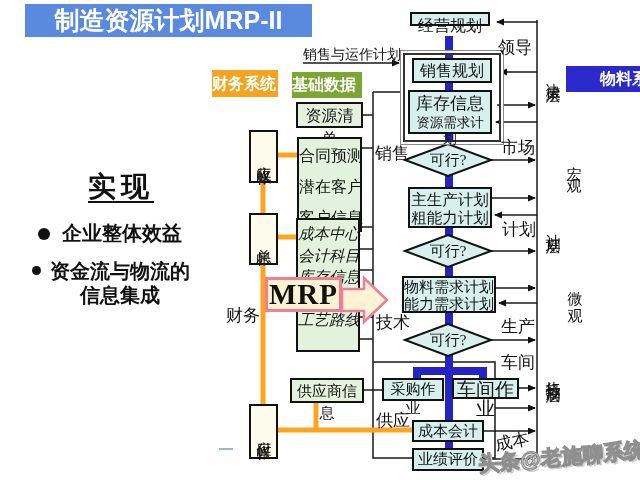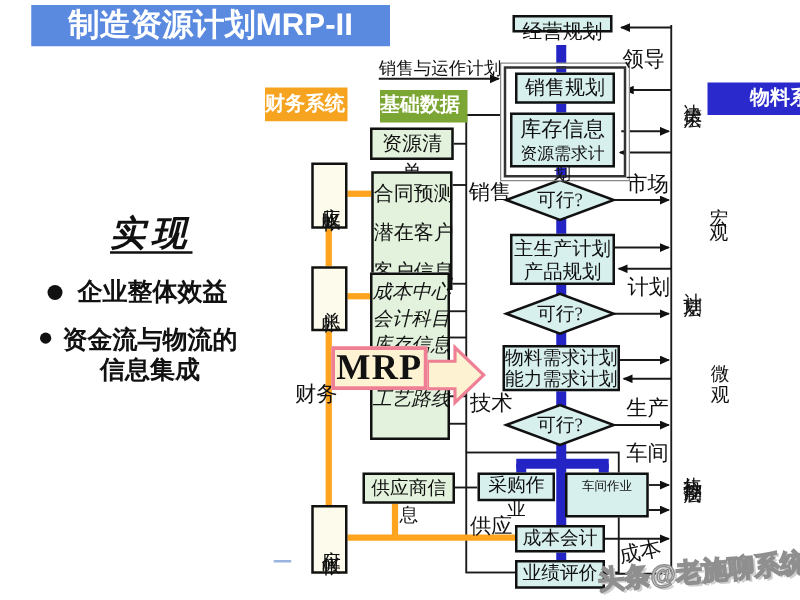--- a/index.html
+++ b/index.html
@@ -5,21 +5,21 @@
   html,body{margin:0;padding:0;background:#fff;}
   #page{position:relative;width:640px;height:480px;background:#ffffff;overflow:hidden;
         font-family:"Liberation Serif","DejaVu Serif",serif;color:#111;}
   .abs{position:absolute;}
   svg.layer{position:absolute;left:0;top:0;}
   
   .banner{background:#5a8ae0;color:#fff;font-family:"Liberation Sans","DejaVu Sans",sans-serif;
           font-weight:bold;font-size:25px;text-align:center;line-height:33px;}
   
   .heading{font-size:28px;font-weight:bold;letter-spacing:5px;text-decoration:underline;
-           text-underline-offset:5px;text-decoration-thickness:2px;font-style:italic;}
+           text-underline-offset:5px;text-decoration-thickness:2px;}
   .bullet-text{font-size:20px;font-weight:bold;white-space:nowrap;}
   .dot{width:12px;height:12px;border-radius:50%;background:#111;display:inline-block;}
   .dot-sm{width:9px;height:9px;border-radius:50%;background:#111;display:inline-block;}
   
   .tag{color:#fff;font-weight:bold;font-size:16px;text-align:left;white-space:nowrap;}
   .tag-orange{background:#f6a320;line-height:27px;}
   .tag-green{background:#7ca633;line-height:26px;}
   .tag-blue{background:#2929cc;line-height:26px;padding-left:34px;}
   
   .bx{border:2px solid #111;text-align:center;box-sizing:border-box;}
@@ -124,21 +124,21 @@
   <div class="abs banner" style="left:25px;top:4px;width:287px;height:33px;z-index:2">制造资源计划MRP-II</div>
 
   <div class="abs heading" style="left:88px;top:168px;z-index:2">实现</div>
   <span class="abs dot" style="left:38px;top:228px;z-index:2"></span>
   <div class="abs bullet-text" style="left:62px;top:220px;z-index:2">企业整体效益</div>
   <span class="abs dot-sm" style="left:32px;top:266px;z-index:2"></span>
   <div class="abs bullet-text" style="left:50px;top:258px;z-index:2">资金流与物流的</div>
   <div class="abs bullet-text" style="left:80px;top:282px;z-index:2">信息集成</div>
 
   <div class="abs tag tag-orange" style="left:212px;top:70px;width:66px;height:27px;z-index:2">财务系统</div>
-  <div class="abs tag tag-green" style="left:304px;top:72px;width:70px;height:26px;z-index:2">基础数据</div>
+  <div class="abs tag tag-green" style="left:292px;top:72px;width:70px;height:26px;z-index:2">基础数据</div>
   <div class="abs tag tag-blue" style="left:566px;top:66px;width:72px;height:26px;z-index:2">物料系统</div>
 
   <div class="abs bx cream vbox" style="left:249px;top:130px;width:29px;height:53px;z-index:2">应收帐</div>
   <div class="abs bx cream vbox" style="left:249px;top:213px;width:29px;height:52px;z-index:2">总帐</div>
   <div class="abs bx cream vbox" style="left:249px;top:404px;width:29px;height:55px;z-index:2">应付帐</div>
 
   <div class="abs bx green" style="left:296px;top:102px;width:67px;height:26px;font-size:16px;line-height:23px;z-index:2">资源清单</div>
   <div class="abs bx green rows" style="left:297px;top:137px;width:65px;height:95px;padding-top:1px;z-index:2">
     <div class="row-wide">合同预测</div>
     <div class="row-wide">潜在客户</div>
@@ -157,43 +157,43 @@
   <div class="abs bx cyan" style="left:410px;top:12px;width:80px;height:14px;font-size:16px;line-height:23px;z-index:2">经营规划</div>
   <div class="abs container2" style="left:403px;top:53px;width:94px;height:85px;z-index:2"></div>
   <div class="abs bx cyan" style="left:412px;top:58px;width:80px;height:25px;font-size:16px;line-height:22px;z-index:3">销售规划</div>
   <div class="abs bx cyan" style="left:408px;top:90px;width:84px;height:44px;z-index:3">
     <div style="font-size:17px;line-height:23px;">库存信息</div>
     <div style="font-size:13.5px;line-height:16px;">资源需求计划</div>
   </div>
   <div class="abs dtext" style="left:418px;top:151px;z-index:2">可行?</div>
   <div class="abs bx cyan" style="left:408px;top:187px;width:84px;height:41px;z-index:2">
     <div style="font-size:15.5px;line-height:19px;padding-top:1px;font-family:Liberation Serif, serif;">主生产计划</div>
-    <div style="font-size:15.5px;line-height:18px;">产品规划</div>
+    <div style="font-size:15.5px;line-height:18px;">粗能力计划</div>
   </div>
   <div class="abs dtext" style="left:418px;top:242px;z-index:2">可行?</div>
   <div class="abs bx cyan" style="left:402px;top:276px;width:94px;height:37px;z-index:2">
     <div style="font-size:15px;line-height:17px;padding-top:1px;">物料需求计划</div>
     <div style="font-size:15px;line-height:16px;">能力需求计划</div>
   </div>
   <div class="abs dtext" style="left:418px;top:331px;z-index:2">可行?</div>
   <div class="abs bx cyan" style="left:382px;top:378px;width:62px;height:23px;font-size:15px;line-height:19px;z-index:2">采购作业</div>
-  <div class="abs bx cyan" style="left:452px;top:378px;width:67px;height:36px;font-size:10px;line-height:19px;z-index:2">车间作业</div>
+  <div class="abs bx cyan" style="left:452px;top:378px;width:67px;height:21px;font-size:19px;line-height:19px;z-index:2">车间作业</div>
   <div class="abs bx cyan" style="left:412px;top:420px;width:72px;height:22px;font-size:15px;line-height:18px;z-index:2">成本会计</div>
   <div class="abs bx cyan" style="left:412px;top:448px;width:72px;height:23px;font-size:15px;line-height:19px;z-index:2">业绩评价</div>
 
   <div class="abs lbl-sm" style="left:303px;top:46px;z-index:2">销售与运作计划</div>
   <div class="abs lbl" style="left:498px;top:36px;z-index:2">领导</div>
   <div class="abs lbl" style="left:375px;top:142px;z-index:2">销售</div>
   <div class="abs lbl" style="left:501px;top:136px;z-index:2">市场</div>
   <div class="abs lbl" style="left:502px;top:218px;z-index:2">计划</div>
   <div class="abs lbl" style="left:376px;top:311px;z-index:2">技术</div>
   <div class="abs lbl" style="left:501px;top:315px;z-index:2">生产</div>
   <div class="abs lbl" style="left:501px;top:351px;z-index:2">车间</div>
   <div class="abs lbl" style="left:376px;top:409px;z-index:2">供应</div>
-  <div class="abs lbl" style="left:236px;top:304px;z-index:2">财务</div>
+  <div class="abs lbl" style="left:226px;top:304px;z-index:2">财务</div>
   <div class="abs lbl" style="left:495px;top:430px;transform:rotate(-12deg);z-index:2">成本</div>
 
   <div class="abs vlbl" style="left:543px;top:71px;z-index:2;letter-spacing:3px">决策层</div>
   <div class="abs vlbl" style="left:564px;top:154px;z-index:2;letter-spacing:13px">宏观</div>
   <div class="abs vlbl" style="left:543px;top:222px;z-index:2;letter-spacing:3px">计划层</div>
   <div class="abs vlbl" style="left:565px;top:280px;z-index:2;letter-spacing:17px">微观</div>
   <div class="abs vlbl" style="left:543px;top:369px;z-index:2;letter-spacing:2px">执行控制层</div>
 
   <svg class="layer" width="640" height="480" style="z-index:4">
     <polygon points="342,289 364,289 364,278 387,300 364,322 364,311 342,311" fill="#fdf3d3" stroke="#ee7f95" stroke-width="2.5"></polygon>

